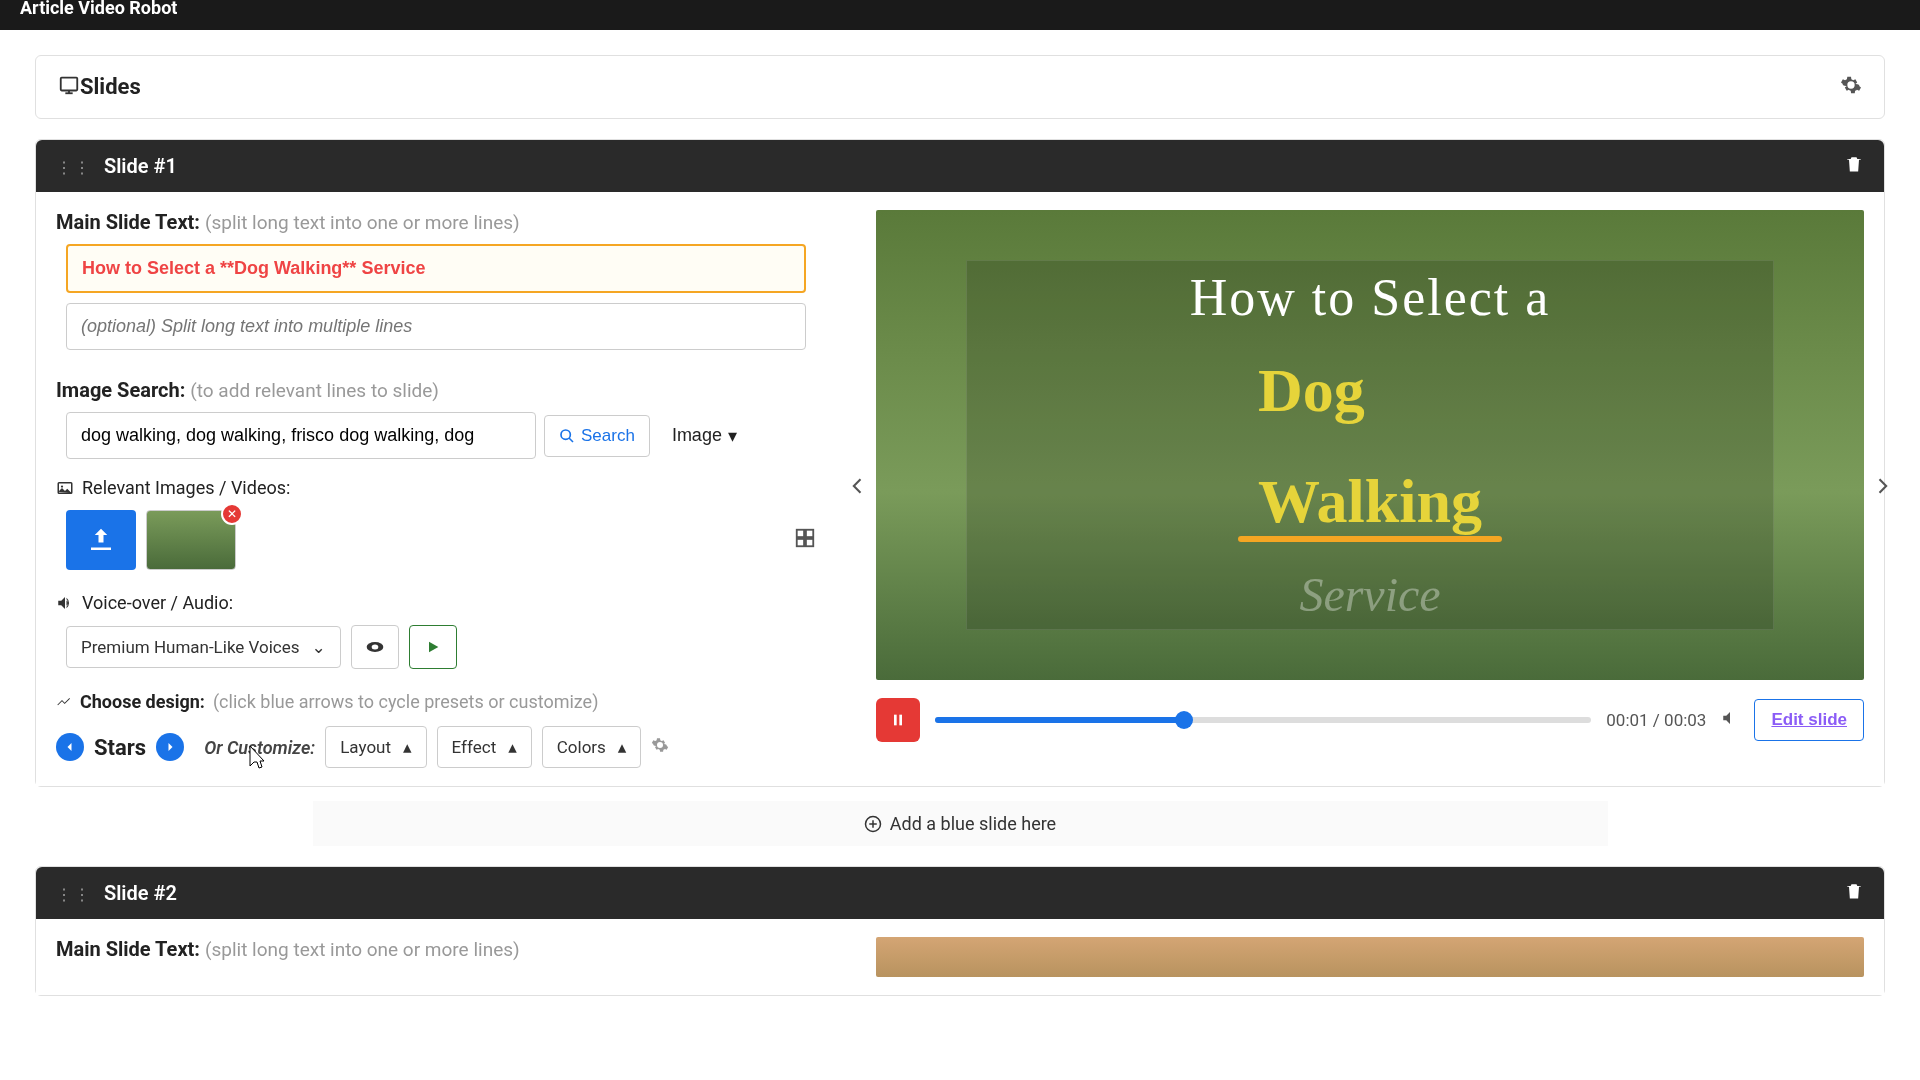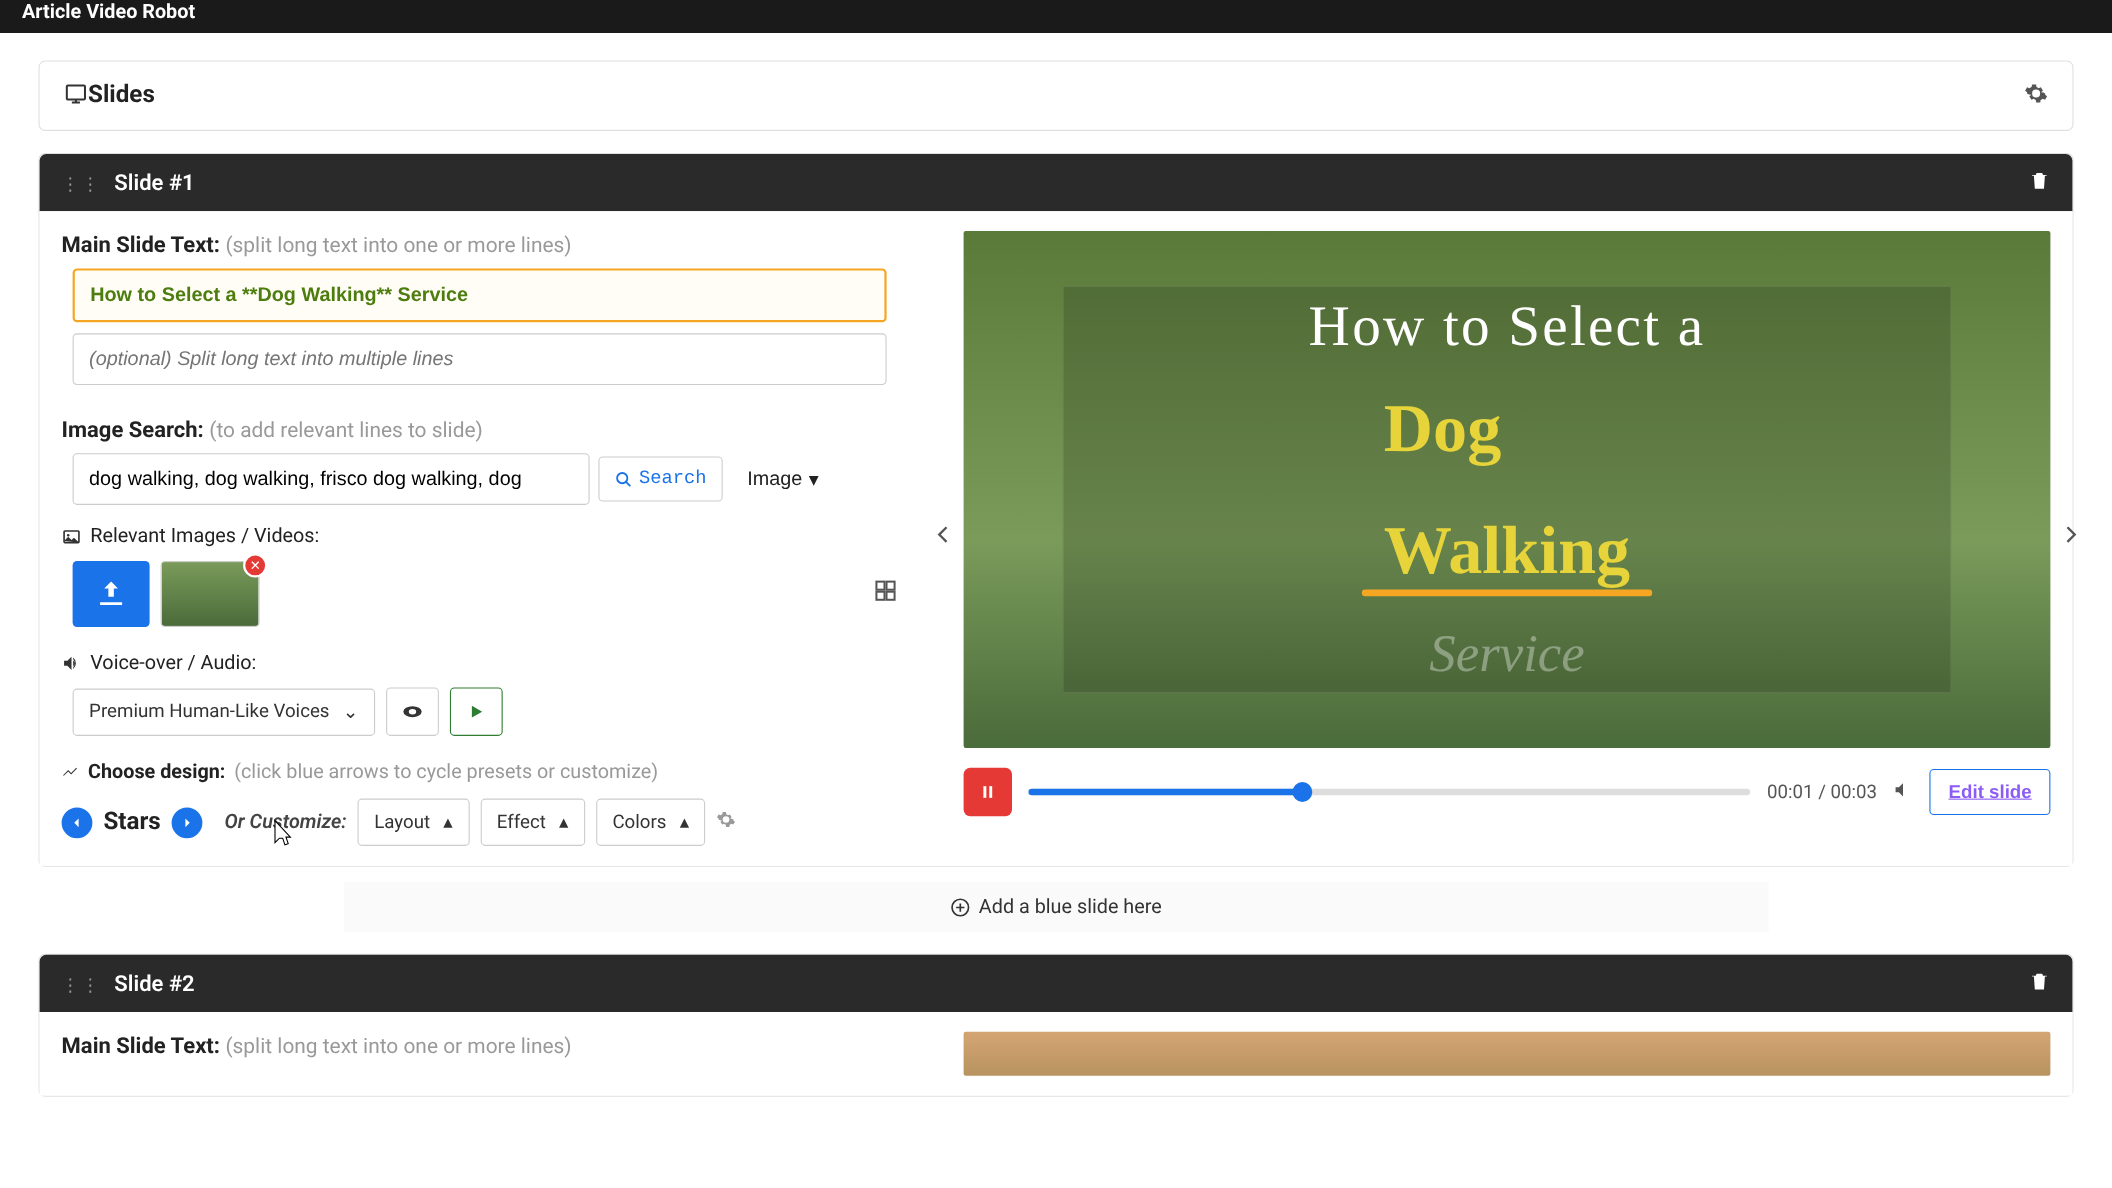--- a/index.html
+++ b/index.html
@@ -1,18 +1,18 @@
 <!DOCTYPE html>
 <html><head>
 <meta charset="utf-8">
 <style>
 * { box-sizing: border-box; margin: 0; padding: 0; }
 body { font-family: -apple-system, BlinkMacSystemFont, "Segoe UI", Roboto, sans-serif; background: #fff; color: #333; }
 
-.topbar { background: #1a1a1a; height: 30px; display: flex; align-items: flex-start; padding: 0 20px; color: #fff; }
+.topbar { background: #1a1a1a; height: 30px; display: flex; align-items: flex-end; padding: 12px 20px; color: #fff; }
 .topbar .brand { font-size: 18px; font-weight: bold; color: #fff; }
 
 .main { padding: 25px 35px; }
 
 .panel-header { display: flex; align-items: center; justify-content: space-between; border: 1px solid #e0e0e0; border-radius: 6px; padding: 18px 22px; background: #fff; }
 .panel-header .left { display: flex; align-items: flex-start; gap: 0; }
 .panel-header .title { font-size: 22px; font-weight: 700; color: #222; }
 
 .slide-card { margin-top: 20px; border: 1px solid #e0e0e0; border-radius: 6px; overflow: visible; }
 .slide-header { background: #2a2a2a; color: #fff; padding: 14px 20px; display: flex; align-items: center; justify-content: space-between; border-top-left-radius: 6px; border-top-right-radius: 6px; }
@@ -21,27 +21,27 @@
 .slide-body { display: flex; gap: 20px; padding: 18px 20px; background: #fff; }
 
 .left-col { flex: 0 0 800px; }
 .right-col { flex: 1; display: flex; flex-direction: column; }
 
 .field-label { font-size: 20px; color: #222; margin-bottom: 10px; }
 .field-label .hint { color: #999; font-weight: 400; font-size: 19px; }
 .field-label .bold { font-weight: 700; }
 
 .text-input { width: 100%; padding: 12px 14px; border: 1px solid #ccc; border-radius: 4px; font-size: 18px; margin-bottom: 10px; }
-.text-input.highlight { border: 2px solid #f5a623; background: #fffdf5; font-weight: 600; color: #4d7c0f; width: calc(100% - 60px); margin-left: 10px; }
+.text-input.highlight { border: 2px solid #f5a623; background: #fffdf5; font-weight: 600; color: #ef4444; width: calc(100% - 60px); margin-left: 10px; }
 .text-input.secondary { color: #999; width: calc(100% - 60px); margin-left: 10px; font-style: italic; }
 
 .search-row { display: flex; gap: 8px; align-items: center; margin-top: 6px; margin-left: 10px; }
 .search-row .text-input { flex: 0 0 470px; margin-bottom: 0; }
 .btn { padding: 10px 14px; border: 1px solid #ccc; border-radius: 4px; background: #fff; font-size: 17px; cursor: pointer; display: inline-flex; align-items: center; gap: 6px; }
-.btn.search { color: #1a73e8; font-family: Liberation Mono, monospace; }
+.btn.search { color: #1a73e8; }
 .btn.image-drop { border: none; color: #222; font-size: 18px; }
 
 .section-label { margin-top: 18px; font-size: 18px; color: #222; display: flex; align-items: center; gap: 8px; }
 
 .thumb-row { display: flex; gap: 10px; margin-top: 12px; align-items: center; margin-left: 10px; }
 .upload-box { width: 70px; height: 60px; background: #1a73e8; border-radius: 4px; display: flex; align-items: center; justify-content: center; color: #fff; font-size: 26px; cursor: pointer; }
 .thumb { width: 90px; height: 60px; border-radius: 4px; position: relative; background: linear-gradient(to bottom, #7a9b5a 0%, #4a6b3a 100%); border: 1px solid #ccc; cursor: pointer; }
 .thumb .del { position: absolute; top: -8px; right: -8px; width: 22px; height: 22px; background: #e53935; border-radius: 50%; color: #fff; display: flex; align-items: center; justify-content: center; font-size: 12px; cursor: pointer; border: 2px solid #fff; }
 .grid-icon { margin-left: auto; font-size: 22px; color: #555; cursor: pointer; padding-right: 40px; }
 

